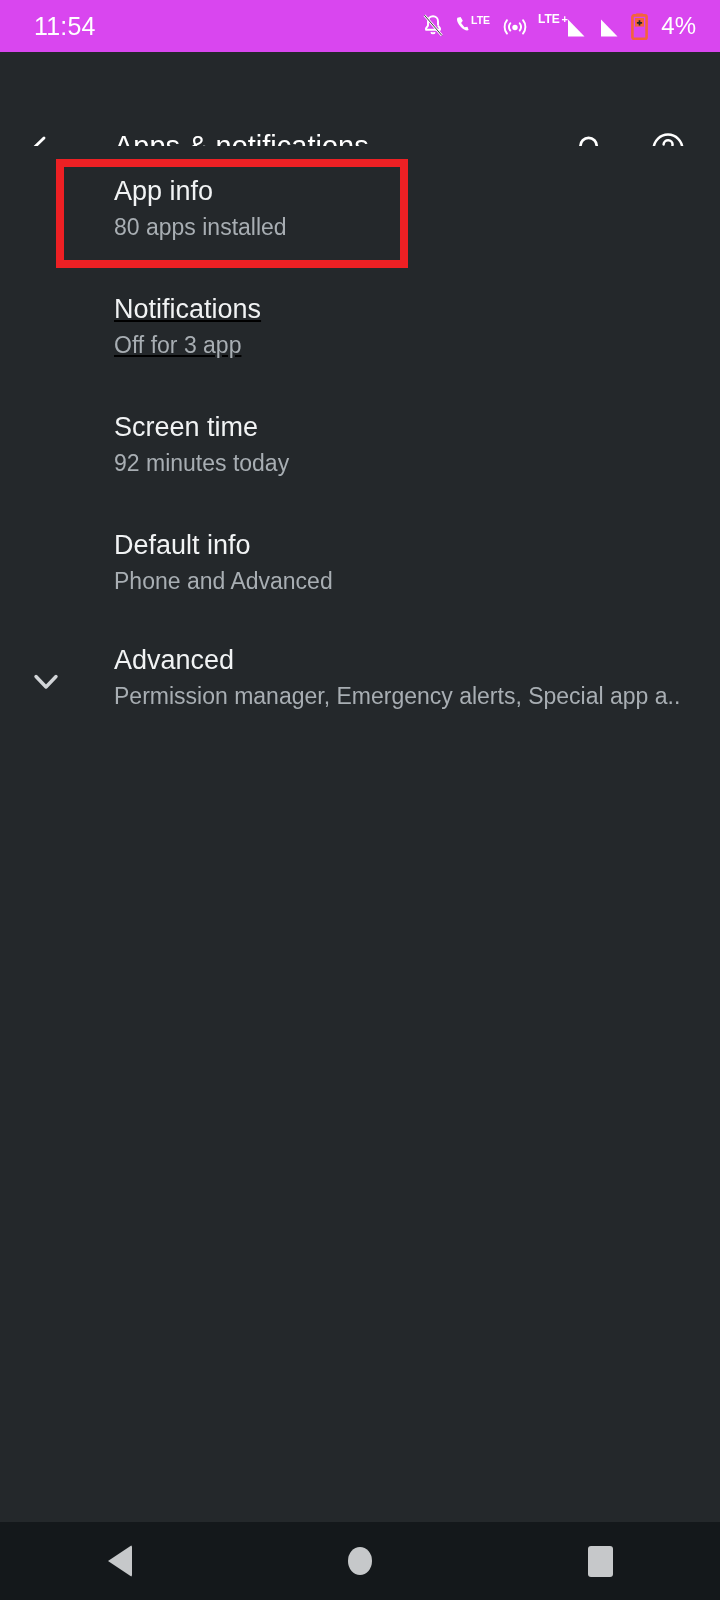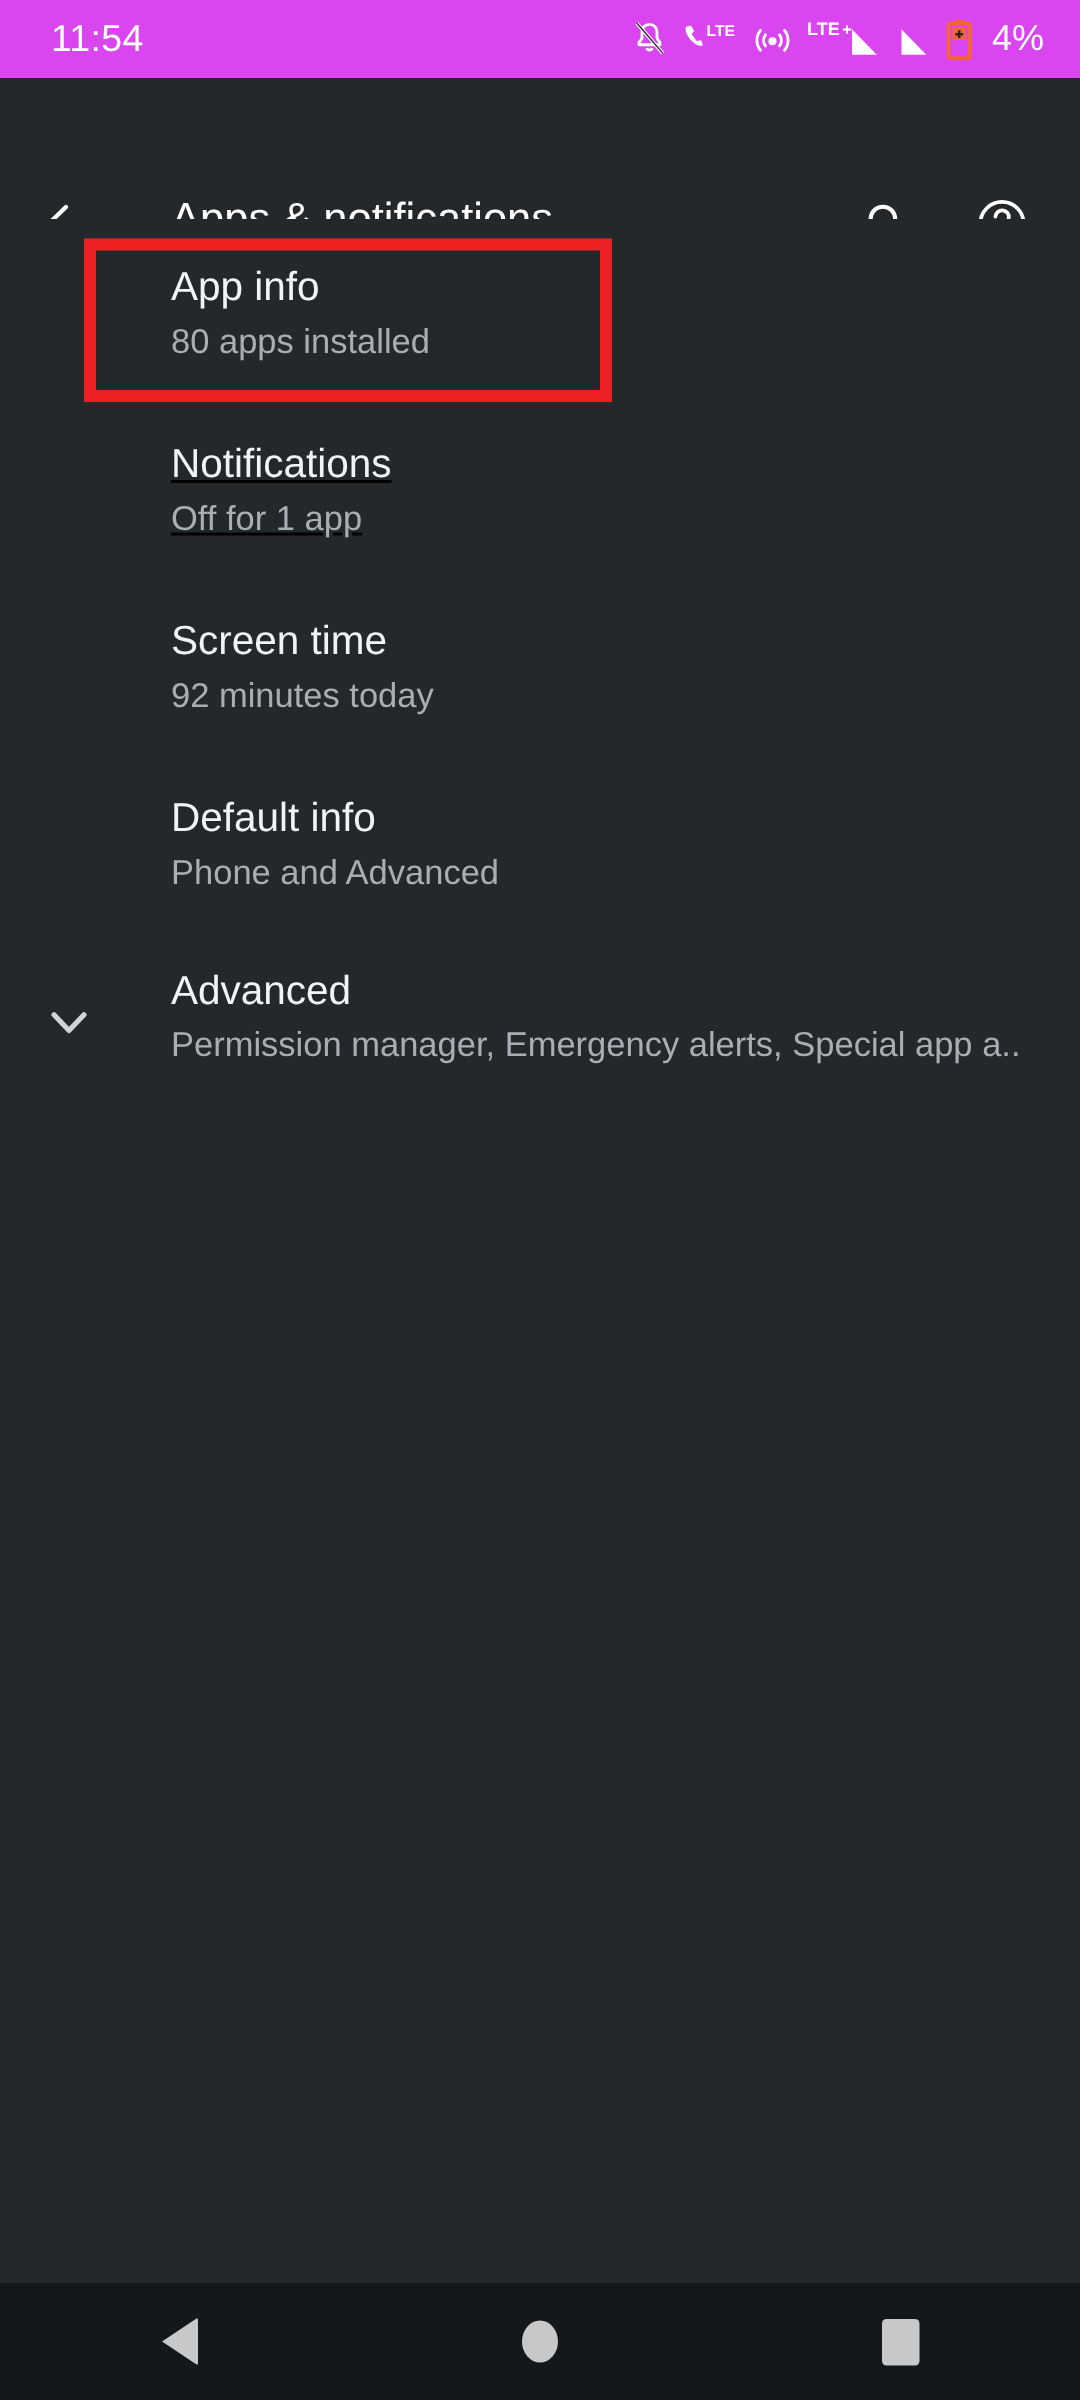--- a/index.html
+++ b/index.html
@@ -241,21 +241,21 @@
 
   <div id="settings-list">
 
     <div class="list-item" style="top:28px;">
       <div class="li-title">App info</div>
       <div class="li-sub">80 apps installed</div>
     </div>
 
     <div class="list-item" style="top:146px;text-decoration:underline;">
       <div class="li-title">Notifications</div>
-      <div class="li-sub">Off for 1 app</div>
+      <div class="li-sub">Off for 3 app</div>
     </div>
 
     <div class="list-item" style="top:264px;">
       <div class="li-title">Screen time</div>
       <div class="li-sub">92 minutes today</div>
     </div>
 
     <div class="list-item" style="top:382px;">
       <div class="li-title">Default info</div>
       <div class="li-sub">Phone and Advanced</div>

